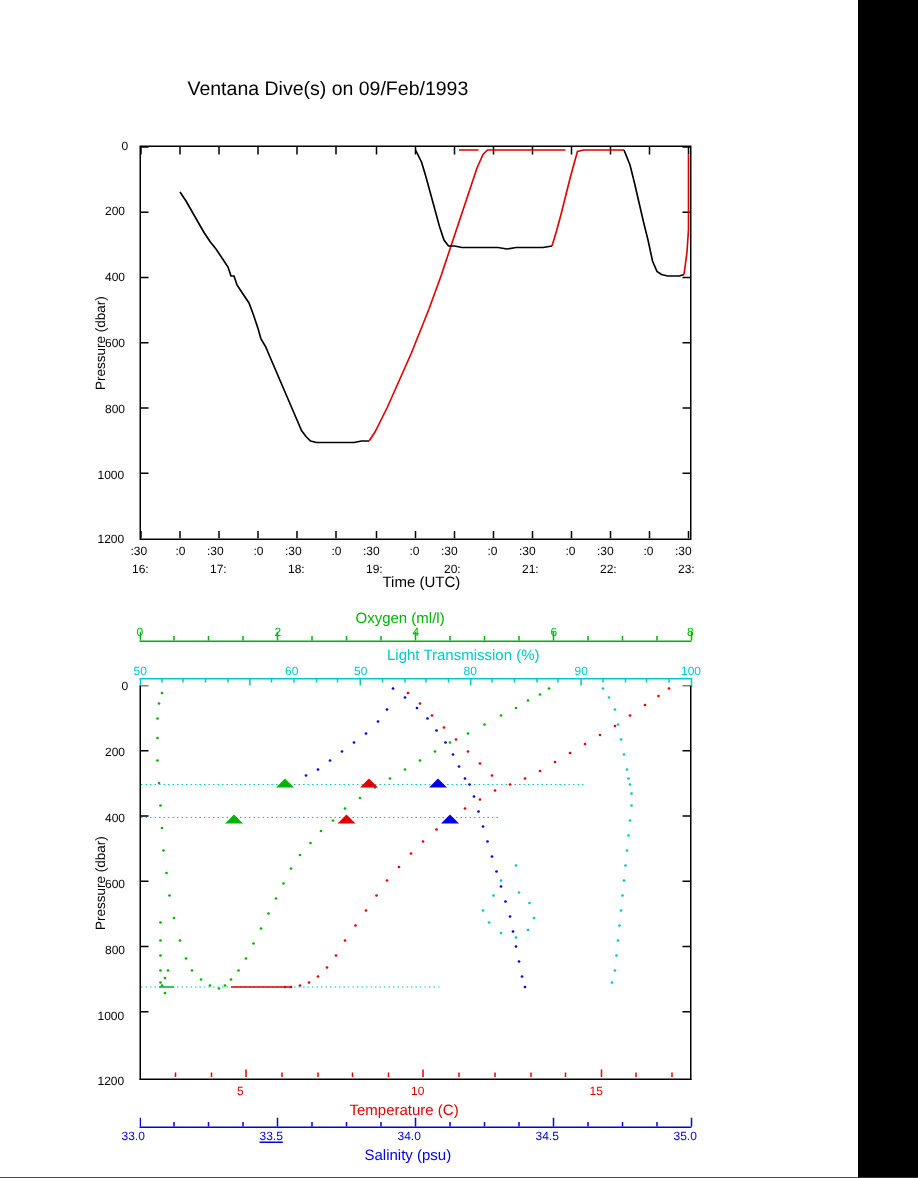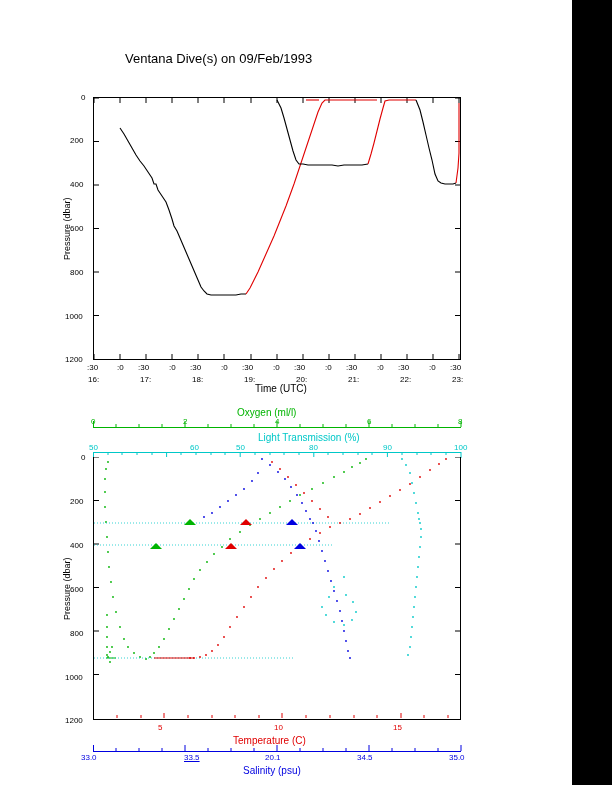--- a/index.html
+++ b/index.html
@@ -470,18 +470,18 @@
         <line x1="161" y1="3" x2="161" y2="6"></line>
       <line x1="207" y1="3" x2="207" y2="6"></line>
         <line x1="230" y1="3" x2="230" y2="6"></line>
         <line x1="253" y1="3" x2="253" y2="6"></line>
       <line x1="299" y1="3" x2="299" y2="6"></line>
         <line x1="322" y1="3" x2="322" y2="6"></line>
         <line x1="345" y1="3" x2="345" y2="6"></line>
     </g>
   </svg>
   <div class="tick blu" style="left:81px;top:753px;">33.0</div>
-  <div class="tick blu" style="left:184px;top:753px;text-decoration:underline;">33.5</div>
-  <div class="tick blu" style="left:265px;top:753px;">20.1</div>
+  <div class="tick blu" style="left:173px;top:753px;text-decoration:underline;">33.5</div>
+  <div class="tick blu" style="left:265px;top:753px;">34.0</div>
   <div class="tick blu" style="left:357px;top:753px;">34.5</div>
   <div class="tick blu" style="left:449px;top:753px;">35.0</div>
   <div class="axlabel blu" style="left:243px;top:765px;">Salinity (psu)</div>
 </div>
 
 </body></html>

